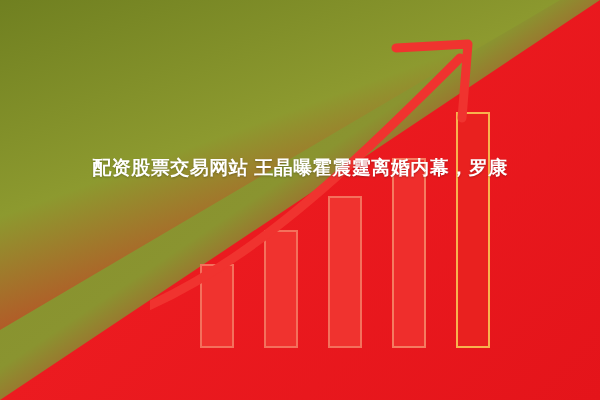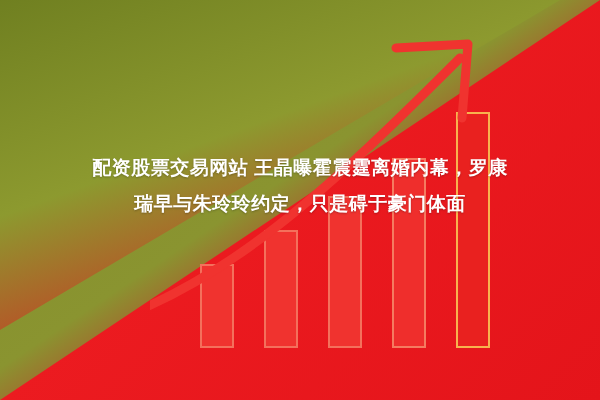--- a/index.html
+++ b/index.html
@@ -101,16 +101,15 @@
     <div class="bar b5"></div>
   </div>
 
   <svg class="arrow" viewBox="0 0 420 340">
     <path d="M-140 330 C 40 300, 150 200, 310 40" fill="none" stroke="#f0332f" stroke-width="9" stroke-linecap="round"></path>
     <path d="M246 30 L318 26 L312 100" fill="none" stroke="#f0332f" stroke-width="9" stroke-linecap="round" stroke-linejoin="round"></path>
   </svg>
 
   <div class="headline">
     <span class="line">配资股票交易网站 王晶曝霍震霆离婚内幕，罗康</span>
-    <span class="line">瑞早与朱玲玲约定，只是碍于豪门体面</span>
   </div>
 
 </div>
 
 </body></html>

